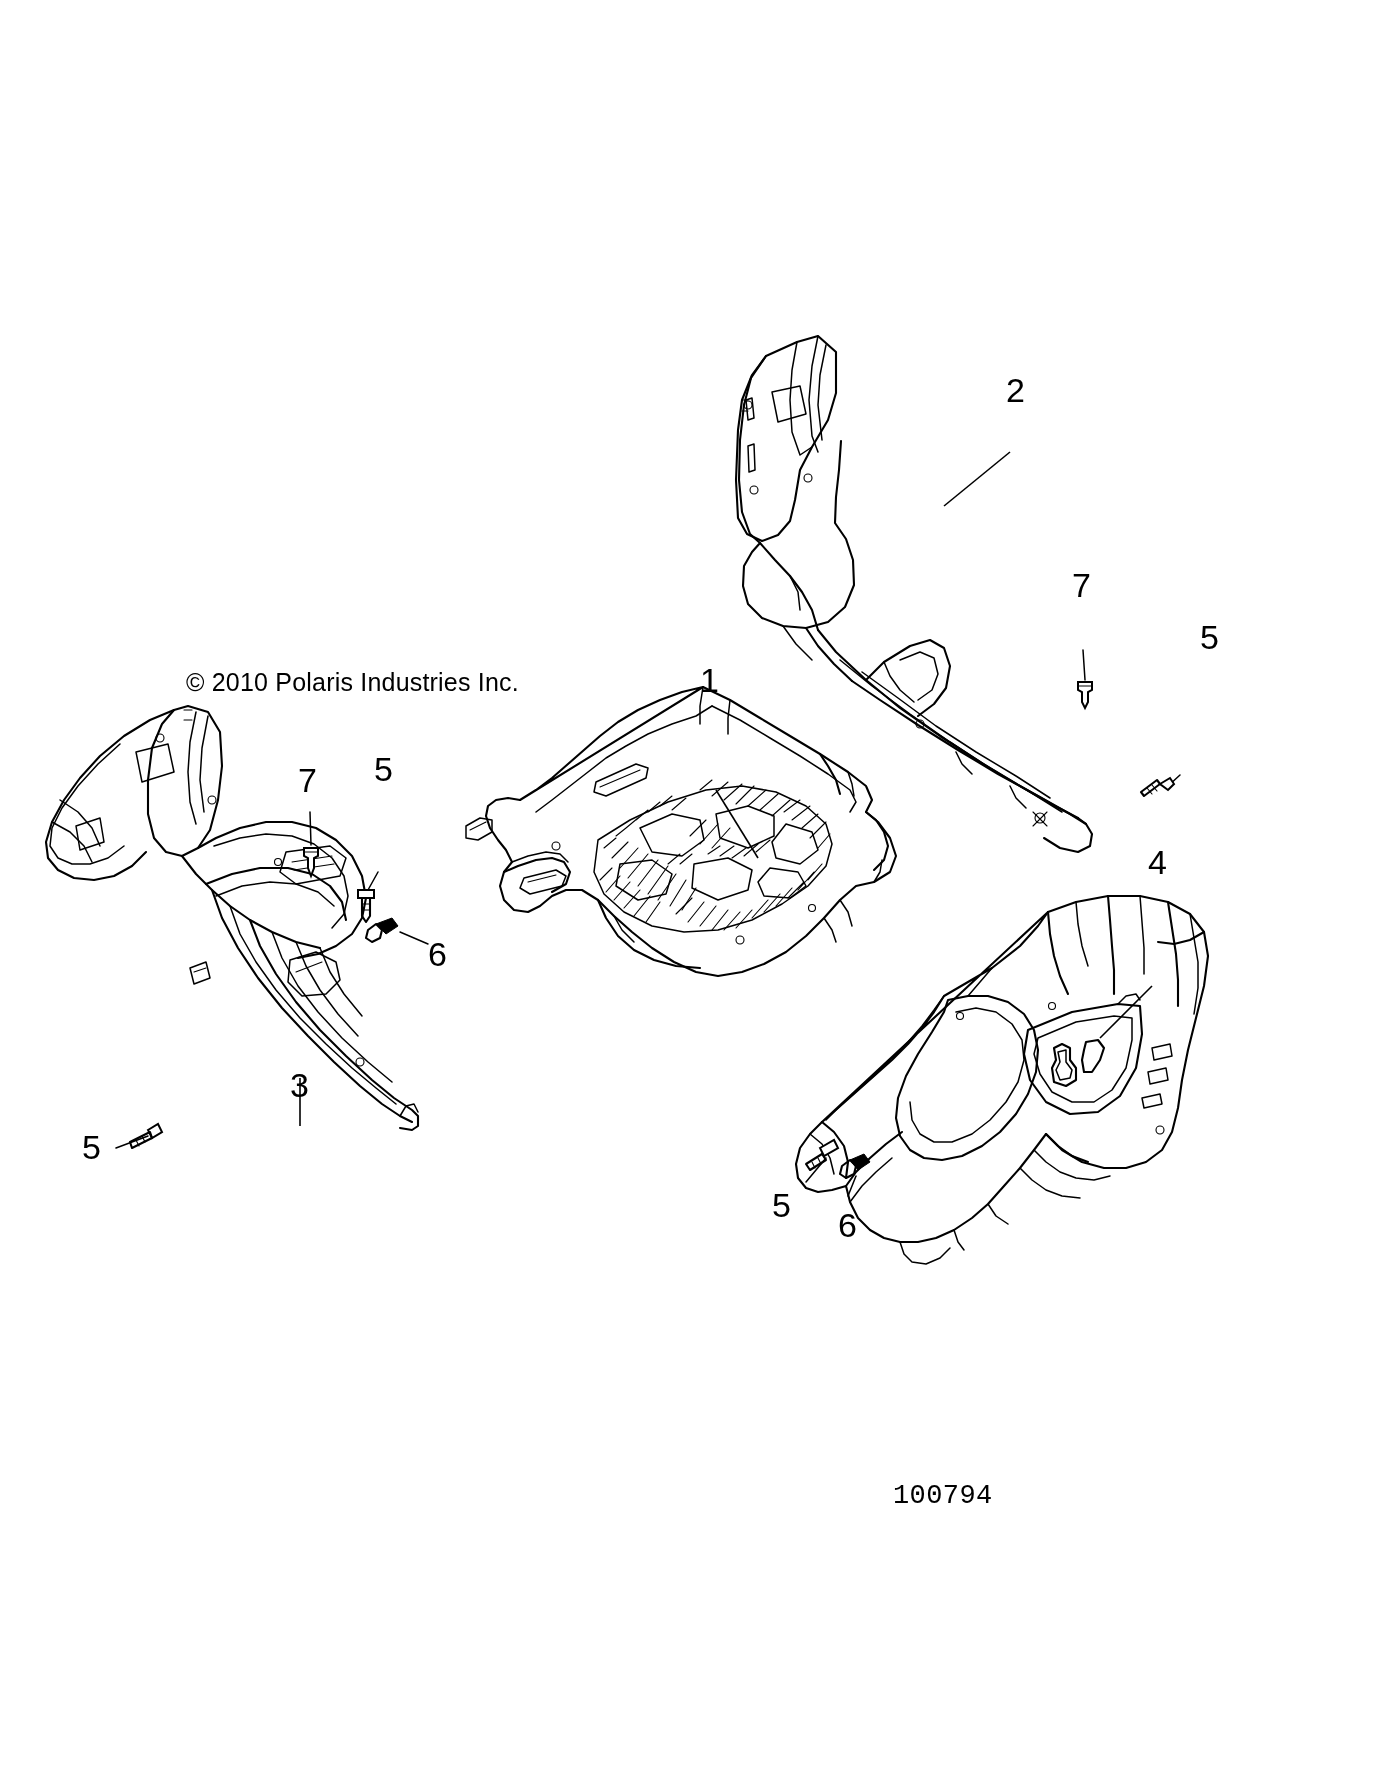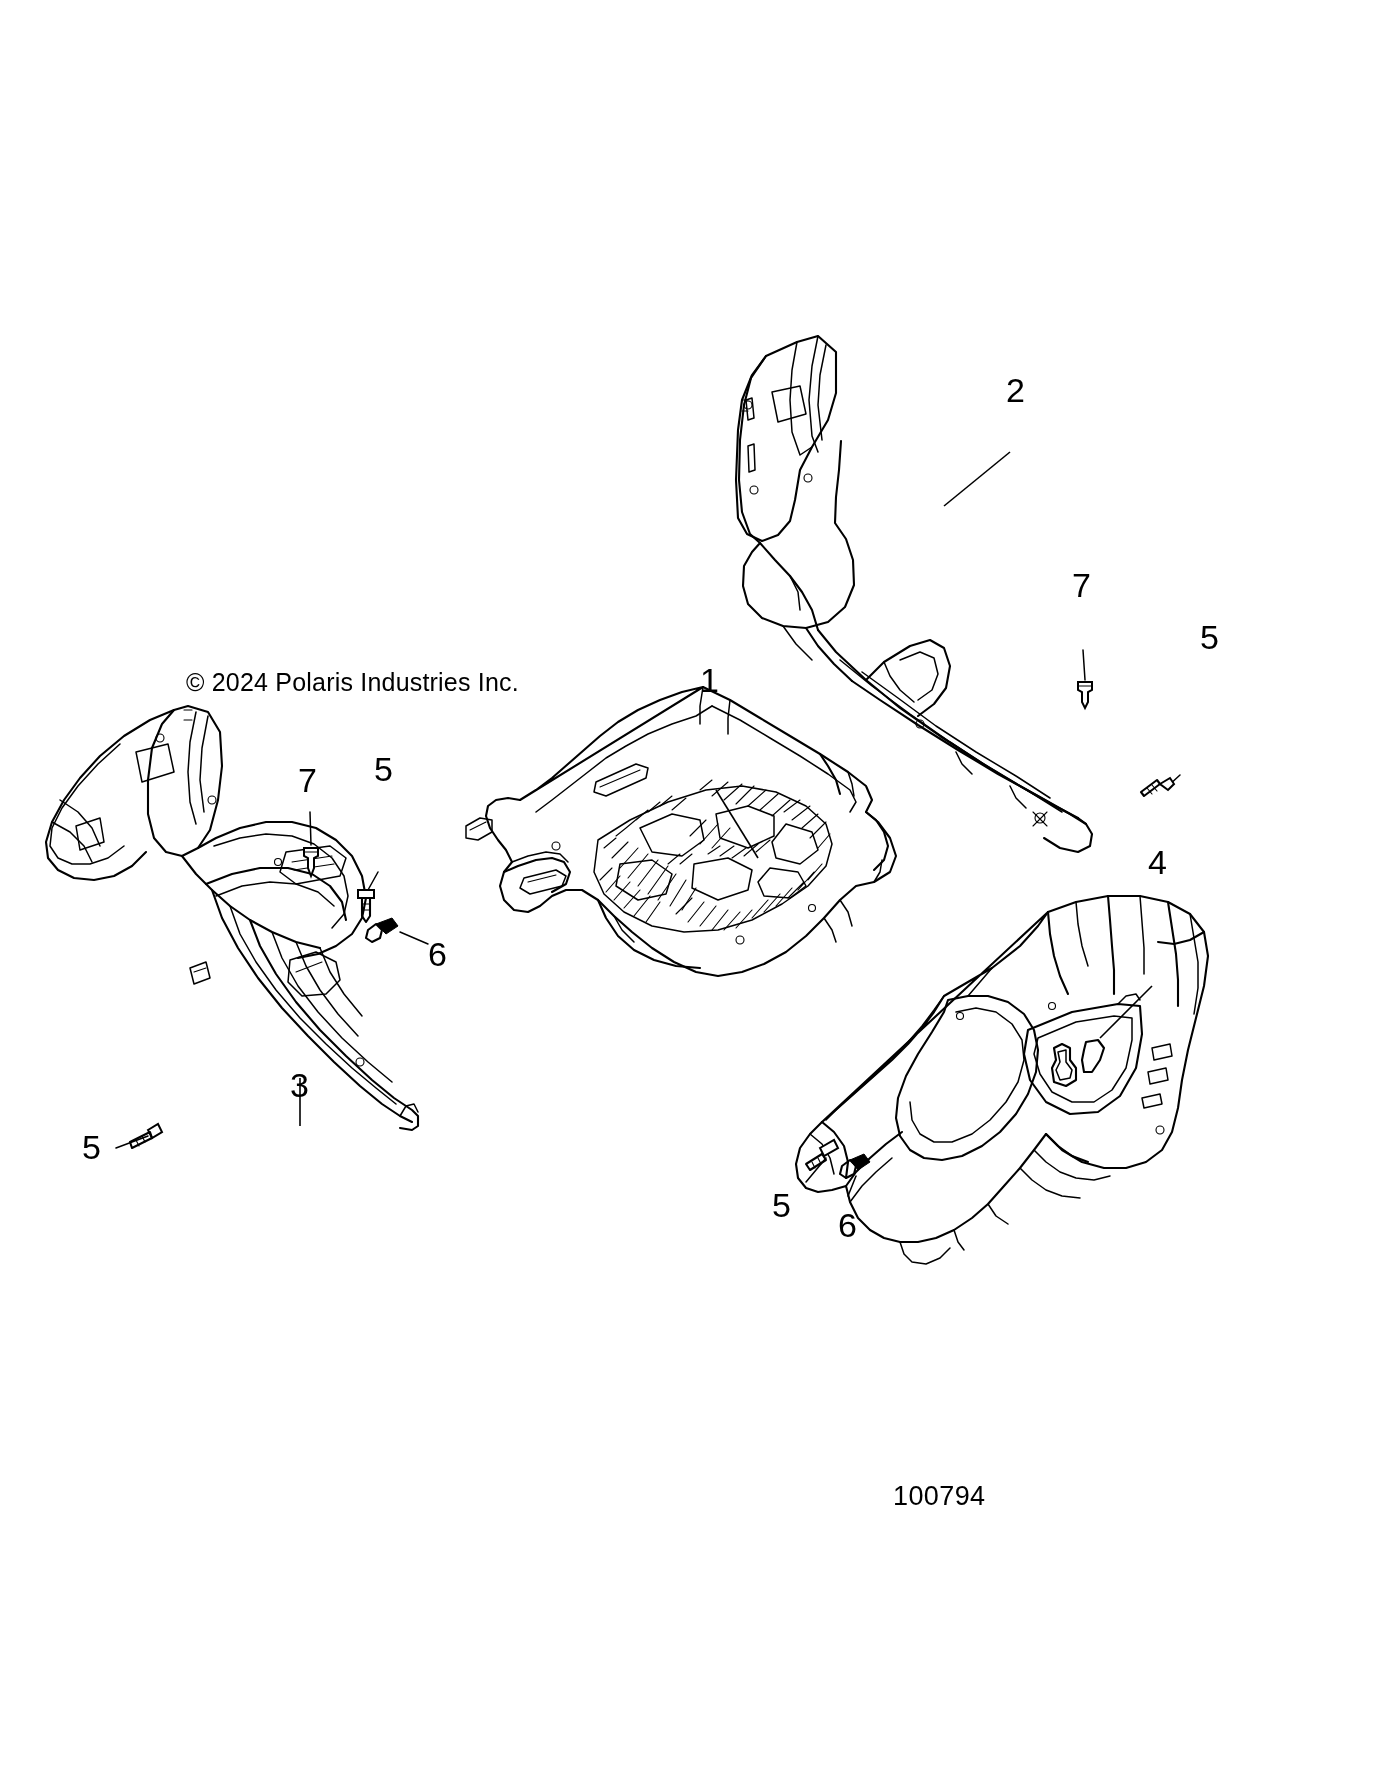--- a/index.html
+++ b/index.html
@@ -2,21 +2,21 @@
 <html><head>
 <meta charset="utf-8">
 <title>Parts Diagram</title>
 <style>
   html,body{margin:0;padding:0;background:#ffffff;}
   body{width:1386px;height:1782px;position:relative;overflow:hidden;
        font-family:"Liberation Sans","DejaVu Sans",sans-serif;color:#000;}
   #sheet{position:absolute;inset:0;width:1386px;height:1782px;background:#fff;}
   .copyright{position:absolute;left:186px;top:668px;font-size:25px;letter-spacing:.2px;
              white-space:nowrap;color:#000;}
-  .partno{position:absolute;left:893px;top:1481px;font-size:27px;letter-spacing:.4px;color:#000;}
+  .partno{position:absolute;left:893px;top:1481px;font-size:27px;letter-spacing:.4px;color:#000;font-family:Liberation Mono, monospace;}
   .callout{position:absolute;font-size:34px;line-height:1;color:#000;}
   svg.art{position:absolute;left:0;top:0;width:1386px;height:1782px;}
   svg.art *{vector-effect:non-scaling-stroke;}
   .ln{fill:none;stroke:#000;stroke-width:2.1;stroke-linejoin:round;stroke-linecap:round;}
   .ln-t{fill:none;stroke:#000;stroke-width:1.5;stroke-linejoin:round;stroke-linecap:round;}
   .ln-h{fill:none;stroke:#000;stroke-width:1.1;stroke-linecap:round;}
   .leader{fill:none;stroke:#000;stroke-width:1.6;}
   .fill-k{fill:#000;stroke:#000;stroke-width:1;}
   .wht{fill:#fff;stroke:#000;stroke-width:2;}
 </style>
@@ -355,21 +355,21 @@
     </g>
 
     <g>
       <path class="leader" d="M 716,790 L 758,858"></path>
       <path class="leader" d="M 1010,452 L 944,506"></path>
       <path class="leader" d="M 300,1126 L 300,1078"></path>
       <path class="leader" d="M 1152,986 L 1100,1038"></path>
     </g>
   </svg>
 
-  <div class="copyright">© 2024 Polaris Industries Inc.</div>
+  <div class="copyright">© 2010 Polaris Industries Inc.</div>
 
   <div class="partno">100794</div>
 
   <div class="callout" style="left:700px;top:663px;">1</div>
   <div class="callout" style="left:1006px;top:373px;">2</div>
   <div class="callout" style="left:290px;top:1068px;">3</div>
   <div class="callout" style="left:1148px;top:845px;">4</div>
 
   <div class="callout" style="left:1200px;top:620px;">5</div>
   <div class="callout" style="left:374px;top:752px;">5</div>

